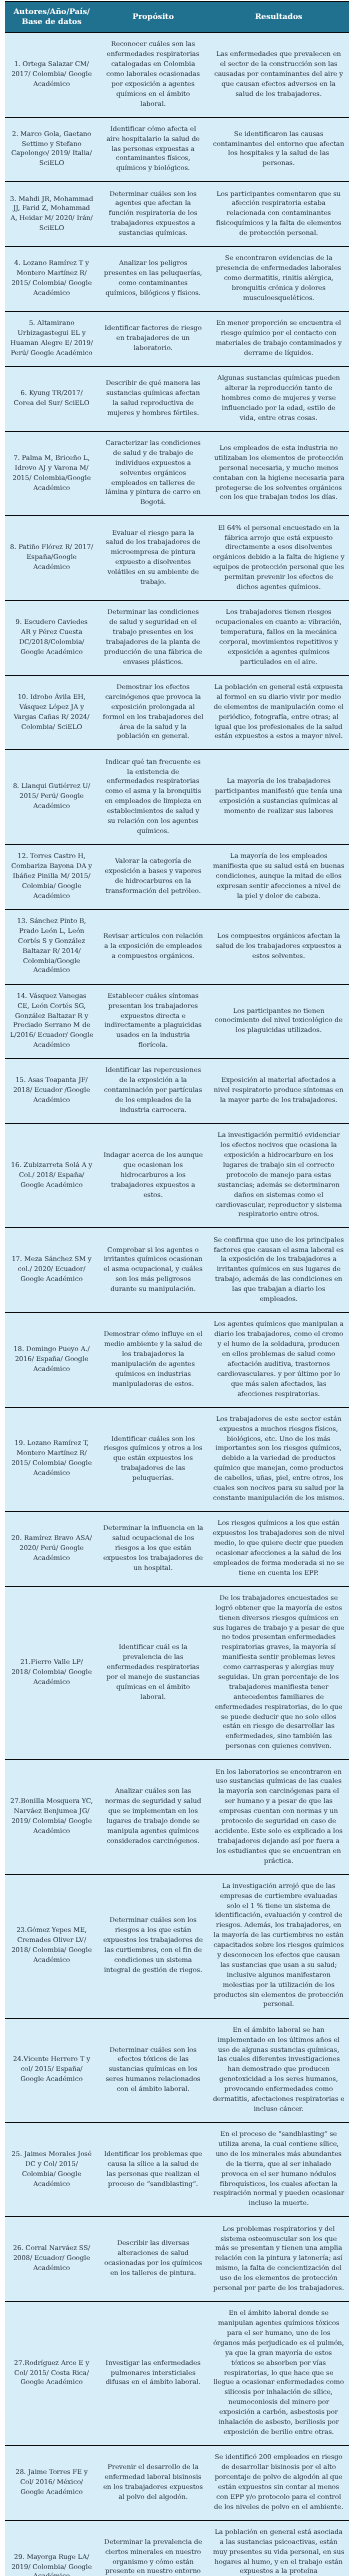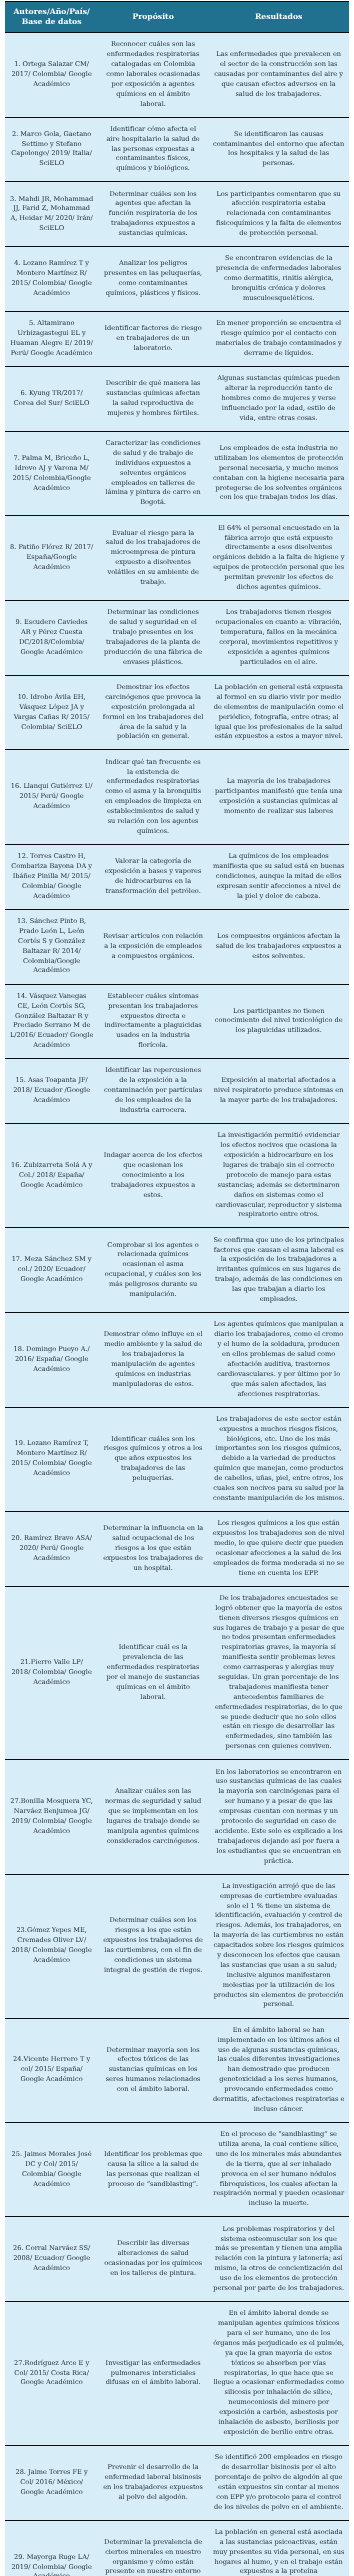--- a/index.html
+++ b/index.html
@@ -94,21 +94,21 @@
   </tr>
 
   <tr>
     <td class="authors">3. Mahdi JR, Mohammad JJ, Farid Z, Mohammad A, Heidar M/ 2020/ Irán/ SciELO</td>
     <td class="purpose">Determinar cuáles son los agentes que afectan la función respiratoria de los trabajadores expuestos a sustancias químicas.</td>
     <td class="results">Los participantes comentaron que su afección respiratoria estaba relacionada con contaminantes fisicoquímicos y la falta de elementos de protección personal.</td>
   </tr>
 
   <tr>
     <td class="authors">4. Lozano Ramírez T y Montero Martínez R/ 2015/ Colombia/ Google Académico</td>
-    <td class="purpose">Analizar los peligros presentes en las peluquerías, como contaminantes químicos, plásticos y físicos.</td>
+    <td class="purpose">Analizar los peligros presentes en las peluquerías, como contaminantes químicos, bilógicos y físicos.</td>
     <td class="results">Se encontraron evidencias de la presencia de enfermedades laborales como dermatitis, rinitis alérgica, bronquitis crónica y dolores musculoesqueléticos.</td>
   </tr>
 
   <tr>
     <td class="authors">5. Altamirano Urbizagastegui EL y Huaman Alegre E/ 2019/ Perú/ Google Académico</td>
     <td class="purpose">Identificar factores de riesgo en trabajadores de un laboratorio.</td>
     <td class="results">En menor proporción se encuentra el riesgo químico por el contacto con materiales de trabajo contaminados y derrame de líquidos.</td>
   </tr>
 
   <tr>
@@ -129,35 +129,35 @@
     <td class="results">El 64% el personal encuestado en la fábrica arrojo que está expuesto directamente a esos disolventes orgánicos debido a la falta de higiene y equipos de protección personal que les permitan prevenir los efectos de dichos agentes químicos.</td>
   </tr>
 
   <tr>
     <td class="authors">9. Escudero Caviedes AR y Pérez Cuesta DC/2018/Colombia/ Google Académico</td>
     <td class="purpose">Determinar las condiciones de salud y seguridad en el trabajo presentes en los trabajadores de la planta de producción de una fábrica de envases plásticos.</td>
     <td class="results">Los trabajadores tienen riesgos ocupacionales en cuanto a: vibración, temperatura, fallos en la mecánica corporal, movimientos repetitivos y exposición a agentes químicos particulados en el aire.</td>
   </tr>
 
   <tr>
-    <td class="authors">10. Idrobo Ávila EH, Vásquez López JA y Vargas Cañas R/ 2015/ Colombia/ SciELO</td>
+    <td class="authors">10. Idrobo Ávila EH, Vásquez López JA y Vargas Cañas R/ 2024/ Colombia/ SciELO</td>
     <td class="purpose">Demostrar los efectos carcinógenos que provoca la exposición prolongada al formol en los trabajadores del área de la salud y la población en general.</td>
     <td class="results">La población en general está expuesta al formol en su diario vivir por medio de elementos de manipulación como el periódico, fotografía, entre otras; al igual que los profesionales de la salud están expuestos a estos a mayor nivel.</td>
   </tr>
 
   <tr>
-    <td class="authors">16. Llanqui Gutiérrez U/ 2015/ Perú/ Google Académico</td>
+    <td class="authors">8. Llanqui Gutiérrez U/ 2015/ Perú/ Google Académico</td>
     <td class="purpose">Indicar qué tan frecuente es la existencia de enfermedades respiratorias como el asma y la bronquitis en empleados de limpieza en establecimientos de salud y su relación con los agentes químicos.</td>
     <td class="results">La mayoría de los trabajadores participantes manifestó que tenía una exposición a sustancias químicas al momento de realizar sus labores</td>
   </tr>
 
   <tr>
     <td class="authors">12. Torres Castro H, Combariza Bayona DA y Ibáñez Pinilla M/ 2015/ Colombia/ Google Académico</td>
     <td class="purpose">Valorar la categoría de exposición a bases y vapores de hidrocarburos en la transformación del petróleo.</td>
-    <td class="results">La químicos de los empleados manifiesta que su salud está en buenas condiciones, aunque la mitad de ellos expresan sentir afecciones a nivel de la piel y dolor de cabeza.</td>
+    <td class="results">La mayoría de los empleados manifiesta que su salud está en buenas condiciones, aunque la mitad de ellos expresan sentir afecciones a nivel de la piel y dolor de cabeza.</td>
   </tr>
 
   <tr>
     <td class="authors">13. Sánchez Pinto B, Prado León L, León Cortés S y González Baltazar R/ 2014/ Colombia/Google Académico</td>
     <td class="purpose">Revisar artículos con relación a la exposición de empleados a compuestos orgánicos.</td>
     <td class="results">Los compuestos orgánicos afectan la salud de los trabajadores expuestos a estos solventes.</td>
   </tr>
 
   <tr>
     <td class="authors">14. Vásquez Vanegas CE, León Cortés SG, González Baltazar R y Preciado Serrano M de L/2016/ Ecuador/ Google Académico</td>
@@ -166,39 +166,39 @@
   </tr>
 
   <tr>
     <td class="authors">15. Asas Toapanta JF/ 2018/ Ecuador /Google Académico</td>
     <td class="purpose">Identificar las repercusiones de la exposición a la contaminación por partículas de los empleados de la industria carrocera.</td>
     <td class="results">Exposición al material afectados a nivel respiratorio produce síntomas en la mayor parte de los trabajadores.</td>
   </tr>
 
   <tr>
     <td class="authors">16. Zubizarreta Solá A y Col./ 2018/ España/ Google Académico</td>
-    <td class="purpose">Indagar acerca de los efectos que ocasionan los conocimiento a los trabajadores expuestos a estos.</td>
+    <td class="purpose">Indagar acerca de los aunque que ocasionan los hidrocarburos a los trabajadores expuestos a estos.</td>
     <td class="results">La investigación permitió evidenciar los efectos nocivos que ocasiona la exposición a hidrocarburo en los lugares de trabajo sin el correcto protocolo de manejo para estas sustancias; además se determinaron daños en sistemas como el cardiovascular, reproductor y sistema respiratorio entre otros.</td>
   </tr>
 
   <tr>
     <td class="authors">17. Meza Sánchez SM y col./ 2020/ Ecuador/ Google Académico</td>
-    <td class="purpose">Comprobar si los agentes o relacionada químicos ocasionan el asma ocupacional, y cuáles son los más peligrosos durante su manipulación.</td>
+    <td class="purpose">Comprobar si los agentes o irritantes químicos ocasionan el asma ocupacional, y cuáles son los más peligrosos durante su manipulación.</td>
     <td class="results">Se confirma que uno de los principales factores que causan el asma laboral es la exposición de los trabajadores a irritantes químicos en sus lugares de trabajo, además de las condiciones en las que trabajan a diario los empleados.</td>
   </tr>
 
   <tr>
     <td class="authors">18. Domingo Pueyo A./ 2016/ España/ Google Académico</td>
     <td class="purpose">Demostrar cómo influye en el medio ambiente y la salud de los trabajadores la manipulación de agentes químicos en industrias manipuladoras de estos.</td>
     <td class="results">Los agentes químicos que manipulan a diario los trabajadores, como el cromo y el humo de la soldadura, producen en ellos problemas de salud como afectación auditiva, trastornos cardiovasculares. y por último por lo que más salen afectados, las afecciones respiratorias.</td>
   </tr>
 
   <tr>
     <td class="authors">19. Lozano Ramírez T, Montero Martínez R/ 2015/ Colombia/ Google Académico</td>
-    <td class="purpose">Identificar cuáles son los riesgos químicos y otros a los que años expuestos los trabajadores de las peluquerías.</td>
+    <td class="purpose">Identificar cuáles son los riesgos químicos y otros a los que están expuestos los trabajadores de las peluquerías.</td>
     <td class="results">Los trabajadores de este sector están expuestos a muchos riesgos físicos, biológicos, etc. Uno de los más importantes son los riesgos químicos, debido a la variedad de productos químico que manejan, como productos de cabellos, uñas, piel, entre otros, los cuales son nocivos para su salud por la constante manipulación de los mismos.</td>
   </tr>
 
   <tr>
     <td class="authors">20. Ramírez Bravo ASA/ 2020/ Perú/ Google Académico</td>
     <td class="purpose">Determinar la influencia en la salud ocupacional de los riesgos a los que están expuestos los trabajadores de un hospital.</td>
     <td class="results">Los riesgos químicos a los que están expuestos los trabajadores son de nivel medio, lo que quiere decir que pueden ocasionar afecciones a la salud de los empleados de forma moderada si no se tiene en cuenta los EPP.</td>
   </tr>
 
   <tr>
@@ -214,34 +214,34 @@
   </tr>
 
   <tr>
     <td class="authors">23.Gómez Yepes ME, Cremades Oliver LV/ 2018/ Colombia/ Google Académico</td>
     <td class="purpose">Determinar cuáles son los riesgos a los que están expuestos los trabajadores de las curtiembres, con el fin de condiciones un sistema integral de gestión de riegos.</td>
     <td class="results">La investigación arrojó que de las empresas de curtiembre evaluadas solo el 1 % tiene un sistema de identificación, evaluación y control de riesgos. Además, los trabajadores, en la mayoría de las curtiembres no están capacitados sobre los riesgos químicos y desconocen los efectos que causan las sustancias que usan a su salud; inclusive algunos manifestaron molestias por la utilización de los productos sin elementos de protección personal.</td>
   </tr>
 
   <tr>
     <td class="authors">24.Vicente Herrero T y col/ 2015/ España/ Google Académico</td>
-    <td class="purpose">Determinar mayoría son los efectos tóxicos de las sustancias químicas en los seres humanos relacionados con el ámbito laboral.</td>
+    <td class="purpose">Determinar cuáles son los efectos tóxicos de las sustancias químicas en los seres humanos relacionados con el ámbito laboral.</td>
     <td class="results">En el ámbito laboral se han implementado en los últimos años el uso de algunas sustancias químicas, las cuales diferentes investigaciones han demostrado que producen genotoxicidad a los seres humanos, provocando enfermedades como dermatitis, afectaciones respiratorias e incluso cáncer.</td>
   </tr>
 
   <tr>
     <td class="authors">25. Jaimes Morales José DC y Col/ 2015/ Colombia/ Google Académico</td>
     <td class="purpose">Identificar los problemas que causa la sílice a la salud de las personas que realizan el proceso de “sandblasting”.</td>
     <td class="results">En el proceso de “sandblasting” se utiliza arena, la cual contiene sílice, uno de los minerales más abundantes de la tierra, que al ser inhalado provoca en el ser humano nódulos fibroquísticos, los cuales afectan la respiración normal y pueden ocasionar incluso la muerte.</td>
   </tr>
 
   <tr>
     <td class="authors">26. Corral Narváez SS/ 2008/ Ecuador/ Google Académico</td>
     <td class="purpose">Describir las diversas alteraciones de salud ocasionadas por los químicos en los talleres de pintura.</td>
-    <td class="results">Los problemas respiratorios y del sistema osteomuscular son los que más se presentan y tienen una amplia relación con la pintura y latonería; así mismo, la otros de concientización del uso de los elementos de protección personal por parte de los trabajadores.</td>
+    <td class="results">Los problemas respiratorios y del sistema osteomuscular son los que más se presentan y tienen una amplia relación con la pintura y latonería; así mismo, la falta de concientización del uso de los elementos de protección personal por parte de los trabajadores.</td>
   </tr>
 
   <tr>
     <td class="authors">27.Rodríguez Arce E y Col/ 2015/ Costa Rica/ Google Académico</td>
     <td class="purpose">Investigar las enfermedades pulmonares intersticiales difusas en el ámbito laboral.</td>
     <td class="results">En el ámbito laboral donde se manipulan agentes químicos tóxicos para el ser humano, uno de los órganos más perjudicado es el pulmón, ya que la gran mayoría de estos tóxicos se absorben por vías respiratorias, lo que hace que se llegue a ocasionar enfermedades como silicosis por inhalación de sílice, neumoconiosis del minero por exposición a carbón, asbestosis por inhalación de asbesto, beriliosis por exposición de berilio entre otras.</td>
   </tr>
 
   <tr>
     <td class="authors">28. Jaime Torres FE y Col/ 2016/ México/ Google Académico</td>

